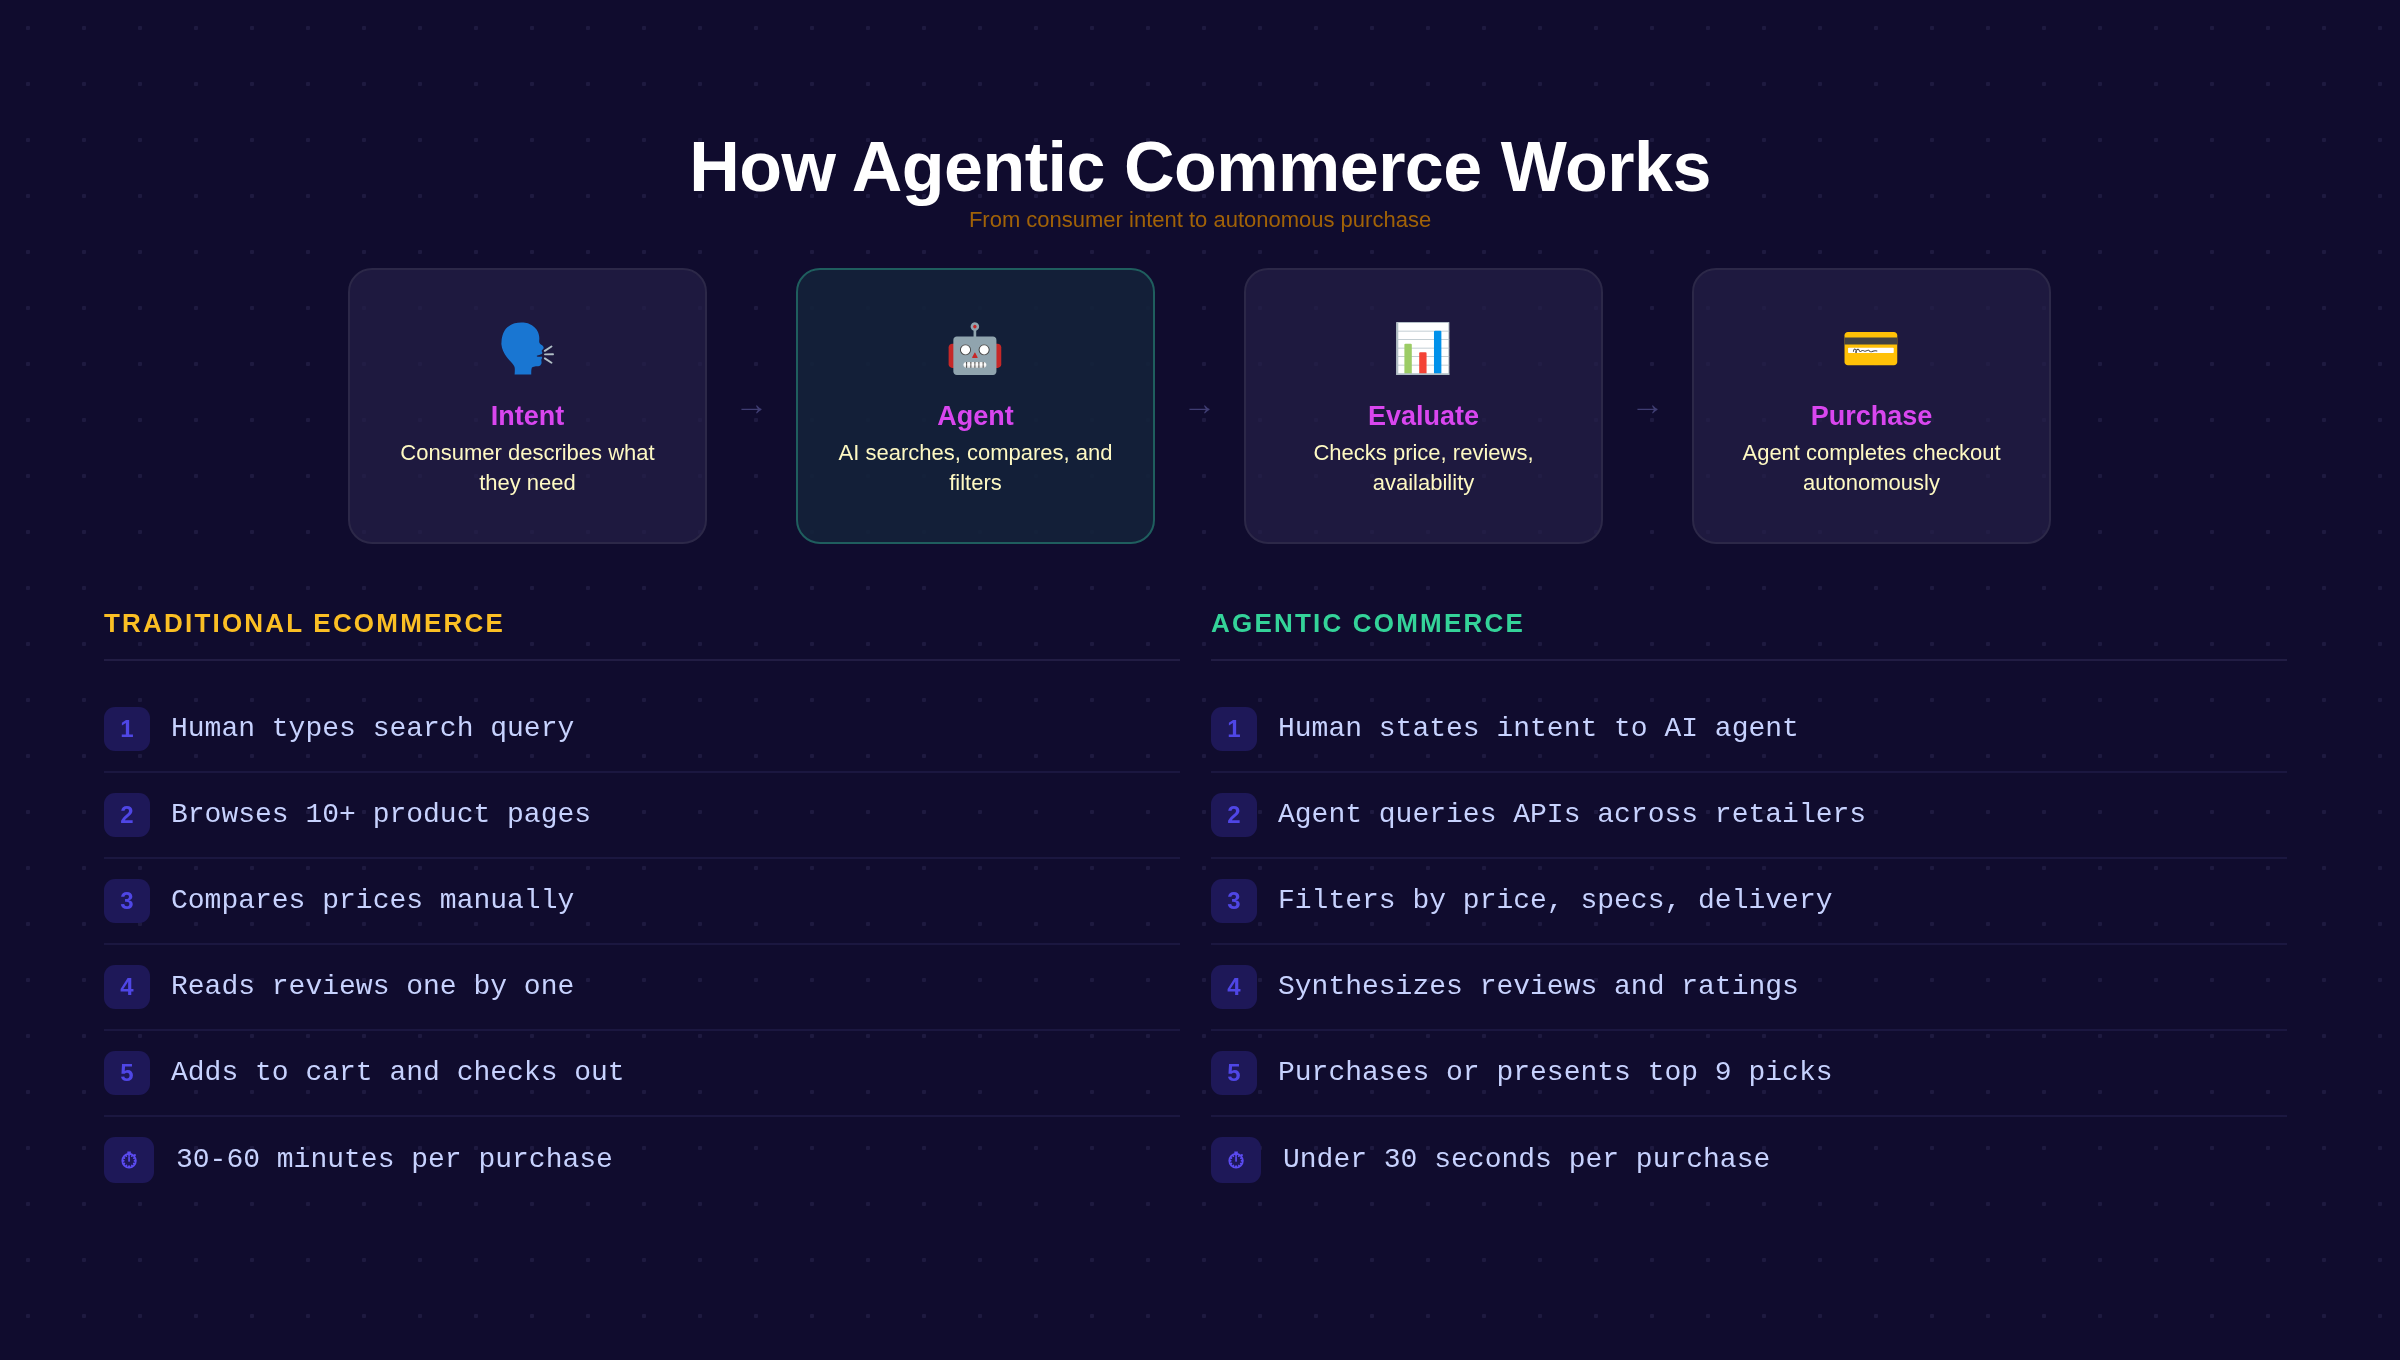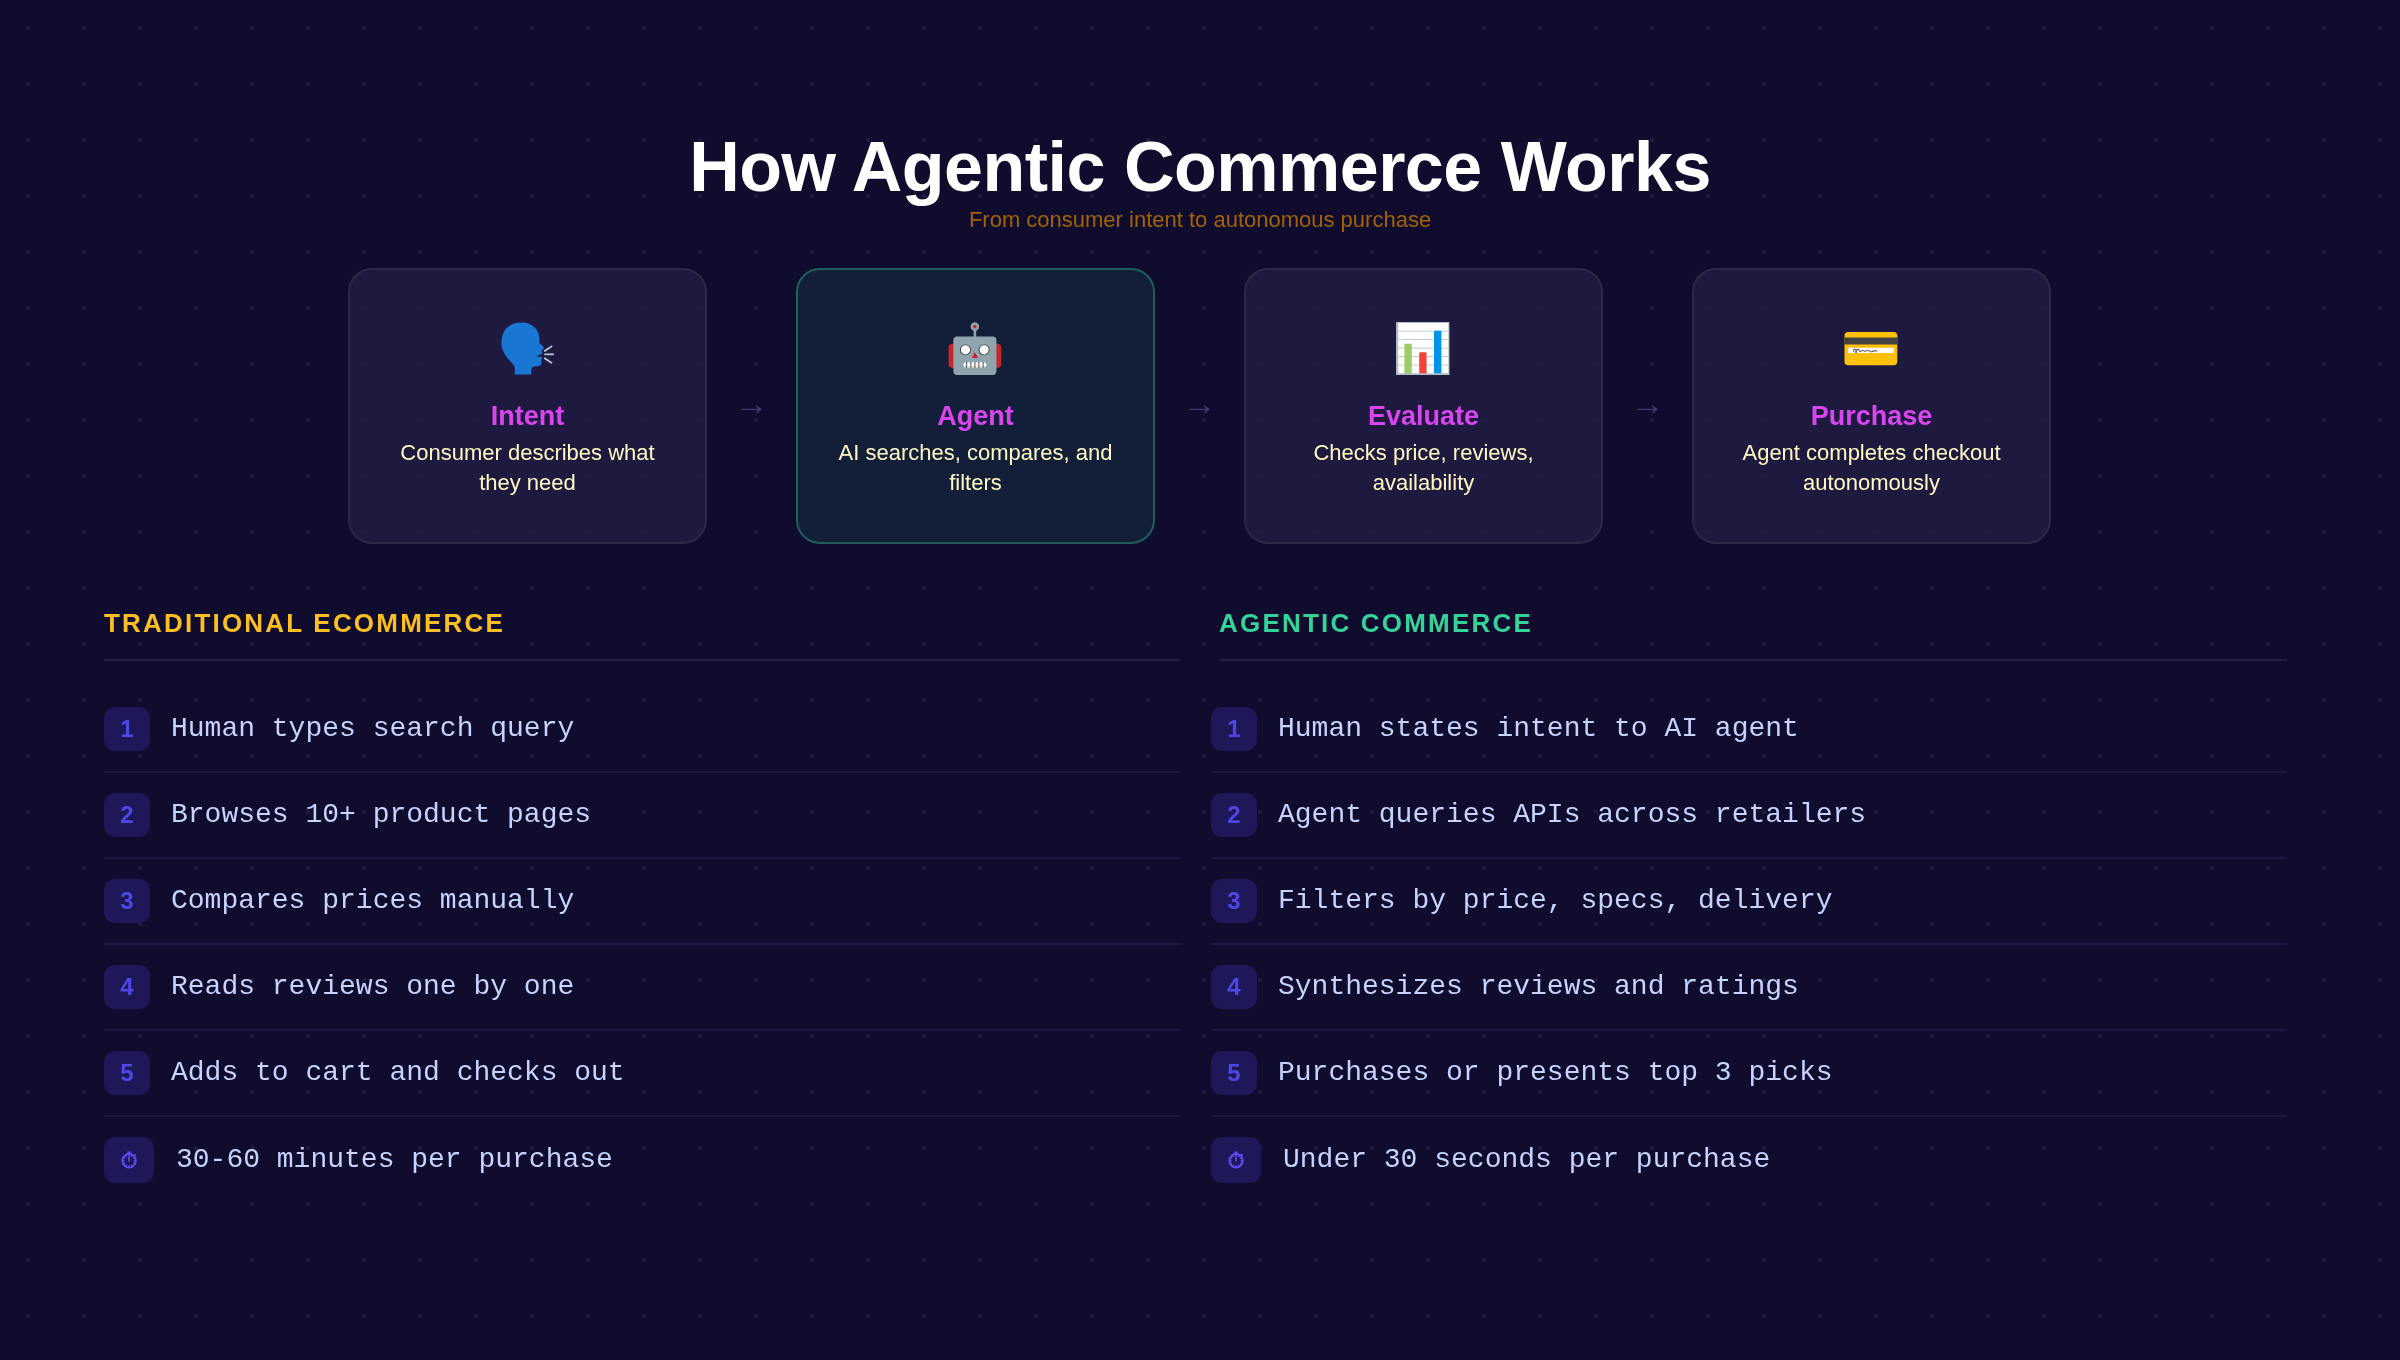--- a/index.html
+++ b/index.html
@@ -105,21 +105,21 @@
     }
     .col-heading {
       font-size: 26px;
       font-weight: 700;
       letter-spacing: 2.2px;
       line-height: 36px;
       padding-bottom: 18px;
       border-bottom: 2px solid #221d44;
     }
     .col-heading.trad { color: #fbbf24; }
-    .col-heading.agentic { color: #34d399; margin-left: 8px; }
+    .col-heading.agentic { color: #34d399; }
     .list {
       list-style: none;
       margin-top: 26px;
     }
     .item {
       display: flex;
       align-items: center;
       height: 86px;
       border-bottom: 2px solid #1b1740;
     }
@@ -232,21 +232,21 @@
       <li class="item">
         <span class="badge">3</span>
         <span class="item-text">Filters by price, specs, delivery</span>
       </li>
       <li class="item">
         <span class="badge">4</span>
         <span class="item-text">Synthesizes reviews and ratings</span>
       </li>
       <li class="item">
         <span class="badge">5</span>
-        <span class="item-text">Purchases or presents top 3 picks</span>
+        <span class="item-text">Purchases or presents top 9 picks</span>
       </li>
       <li class="item last">
         <span class="badge timer">⏱</span>
         <span class="item-text">Under 30 seconds per purchase</span>
       </li>
     </ul>
   </section>
 </div>
 
 </body></html>

